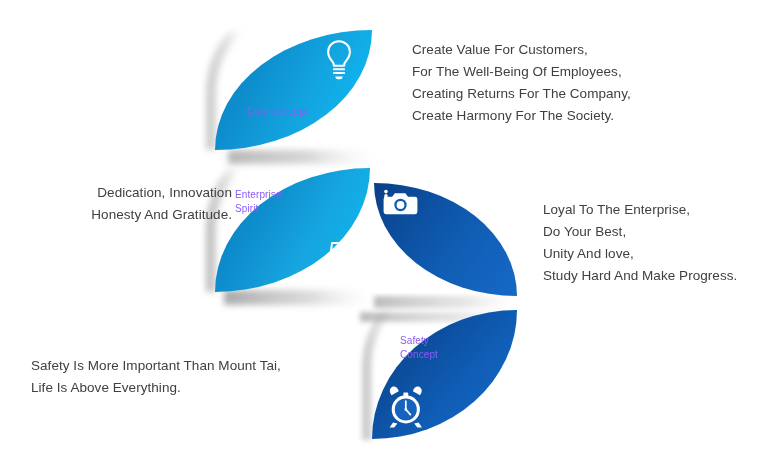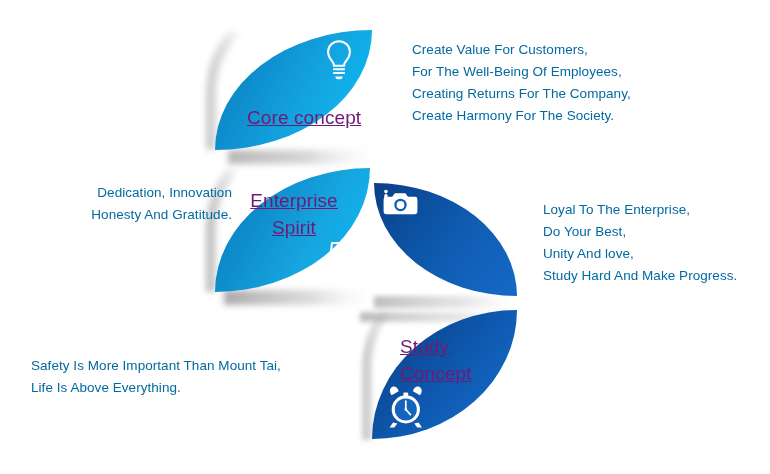--- a/index.html
+++ b/index.html
@@ -62,40 +62,39 @@
   
   .shadow {
     position: absolute;
     z-index: 0;
     pointer-events: none;
   }
 
   
   .leaf-label {
     position: absolute;
-    color: #701a75;
-    font-size: 19px;
+    color: #8b5cf6;
+    font-size: 10px;
     line-height: 1.42;
     letter-spacing: 0.1px;
     white-space: pre-line;
     z-index: 5;
-    text-decoration: underline;
   }
 
   
   .leaf-icon {
     position: absolute;
     z-index: 5;
     line-height: 0;
   }
 
   
   .note {
     position: absolute;
-    color: #0369a1;
+    color: #404040;
     font-size: 13.5px;
     line-height: 1.62;
     white-space: pre-line;
     letter-spacing: 0.05px;
   }
 </style>
 </head>
 <body>
 
 <div id="stage">
@@ -177,21 +176,21 @@
         <circle cx="17.5" cy="30.5" r="0.85" fill="#ffffff"></circle>
         <circle cx="10.0" cy="23.0" r="0.85" fill="#ffffff"></circle>
         <circle cx="25.0" cy="23.0" r="0.85" fill="#ffffff"></circle>
         <circle cx="12.2" cy="17.7" r="0.7" fill="#ffffff"></circle>
         <circle cx="22.8" cy="17.7" r="0.7" fill="#ffffff"></circle>
         <circle cx="12.2" cy="28.3" r="0.7" fill="#ffffff"></circle>
         <circle cx="22.8" cy="28.3" r="0.7" fill="#ffffff"></circle>
       </svg>
     </span>
 
-    <span class="leaf-label" style="left:20px; top:20px; width:118px; text-align:center;">Enterprise
+    <span class="leaf-label" style="left:20px; top:20px; width:118px; text-align:left;">Enterprise
 Spirit</span>
   </div>
 
   <div class="leaf leaf-b g-royal" style="left:374px; top:183px; width:143px; height:113px; z-index:4;">
     <div class="leaf-body"></div>
 
     <span class="leaf-icon" style="left:7px; top:4px;">
       <svg width="44" height="34" viewBox="0 0 44 34" fill="none">
         <path d="M5.0 9.8 h6.2 l2.6 -3.6 h10.6 l2.6 3.6 h7.0 a2.4 2.4 0 0 1 2.4 2.4 v12.6 a2.4 2.4 0 0 1 -2.4 2.4 h-29.0 a2.4 2.4 0 0 1 -2.4 -2.4 v-12.6 a2.4 2.4 0 0 1 2.4 -2.4 z" fill="#ffffff"></path>
         <circle cx="19.5" cy="18.0" r="6.2" fill="#0f5cb2"></circle>
@@ -214,21 +213,21 @@
         <circle cx="22.8" cy="24.4" r="11.0" fill="#1463bd"></circle>
         <line x1="22.8" y1="24.4" x2="22.8" y2="16.2" stroke="#ffffff" stroke-width="1.7" stroke-linecap="round"></line>
         <line x1="22.8" y1="24.4" x2="27.4" y2="29.6" stroke="#ffffff" stroke-width="1.7" stroke-linecap="round"></line>
         <circle cx="22.8" cy="24.4" r="1.3" fill="#ffffff"></circle>
         <path d="M10.0 37.4 l-3.4 5.0 h4.6 l3.2 -4.0 z" fill="#ffffff"></path>
         <path d="M35.6 37.4 l3.4 5.0 h-4.6 l-3.2 -4.0 z" fill="#ffffff"></path>
         <rect x="20.4" y="7.4" width="4.8" height="3.6" rx="1.0" fill="#ffffff"></rect>
       </svg>
     </span>
 
-    <span class="leaf-label" style="left:28px; top:24px; width:110px; text-align:left;">Study
+    <span class="leaf-label" style="left:28px; top:24px; width:110px; text-align:left;">Safety
 Concept</span>
   </div>
 
   <div class="note" style="left:412px; top:39px; width:300px; text-align:left;">Create Value For  Customers,
 For  The  Well-Being Of  Employees,
 Creating  Returns   For  The Company,
 Create Harmony For The Society.</div>
 
   <div class="note" style="left:17px; top:182px; width:215px; text-align:right;">Dedication, Innovation
 Honesty And Gratitude.</div>

